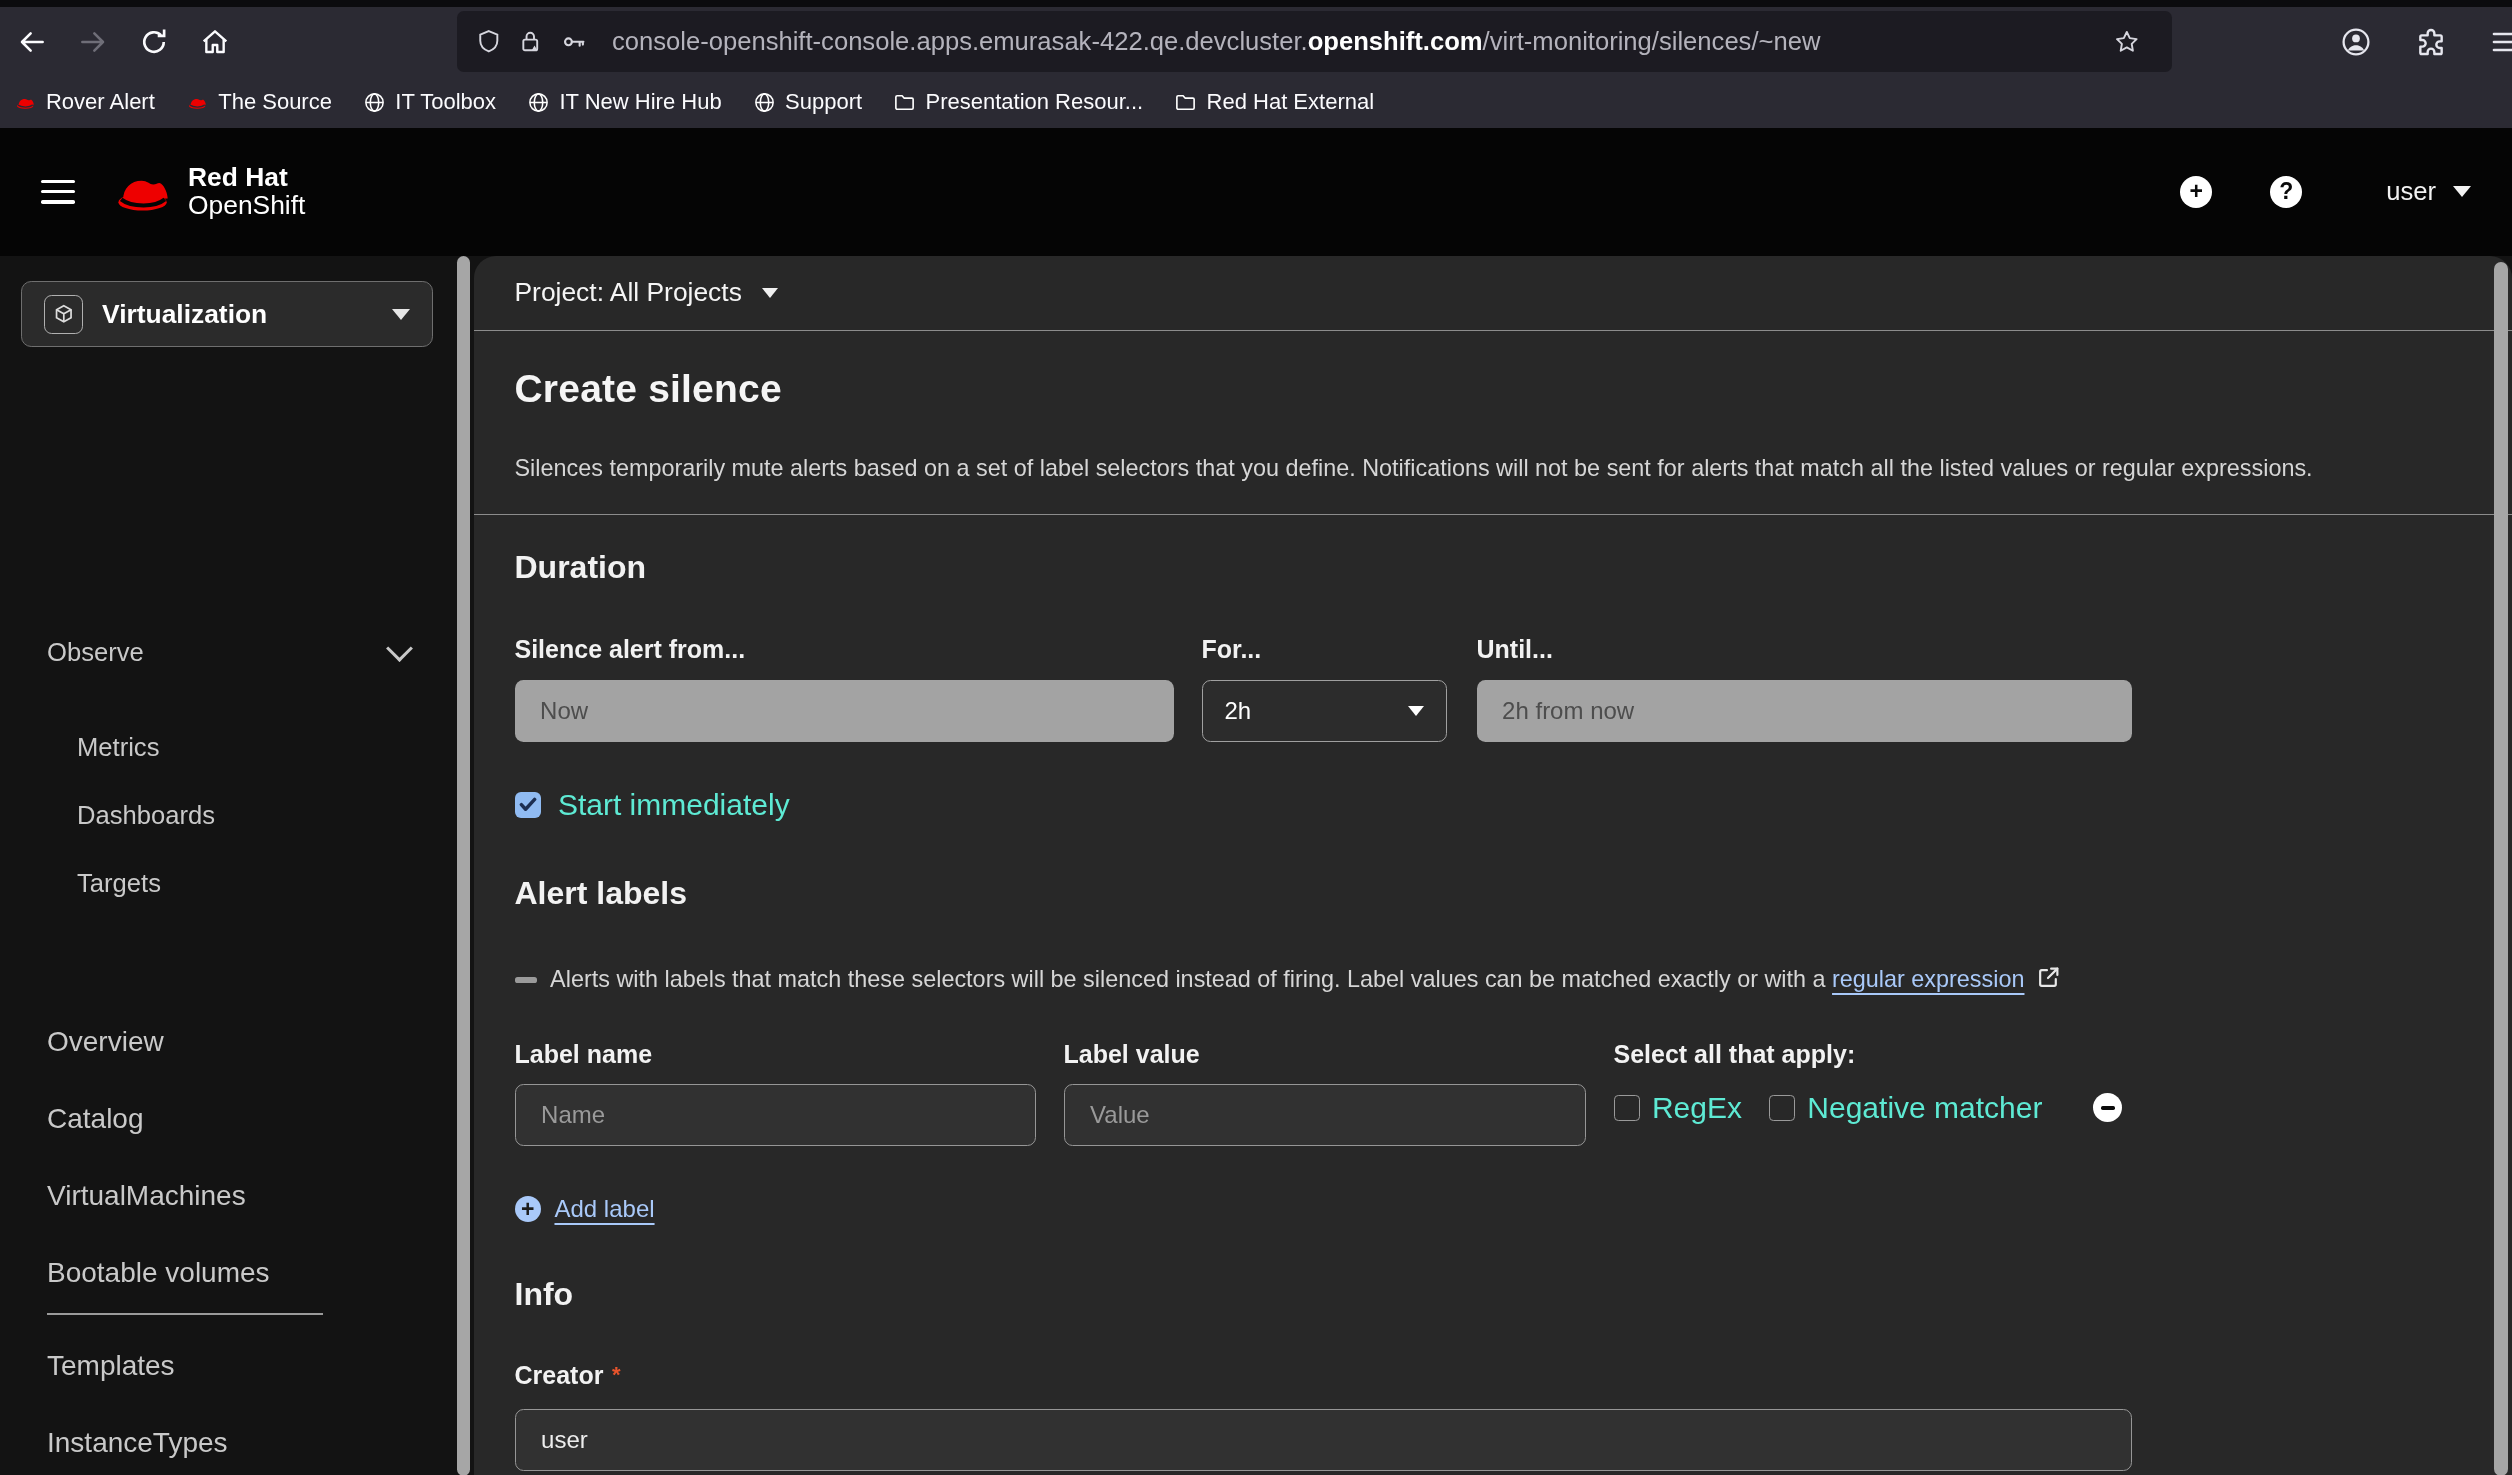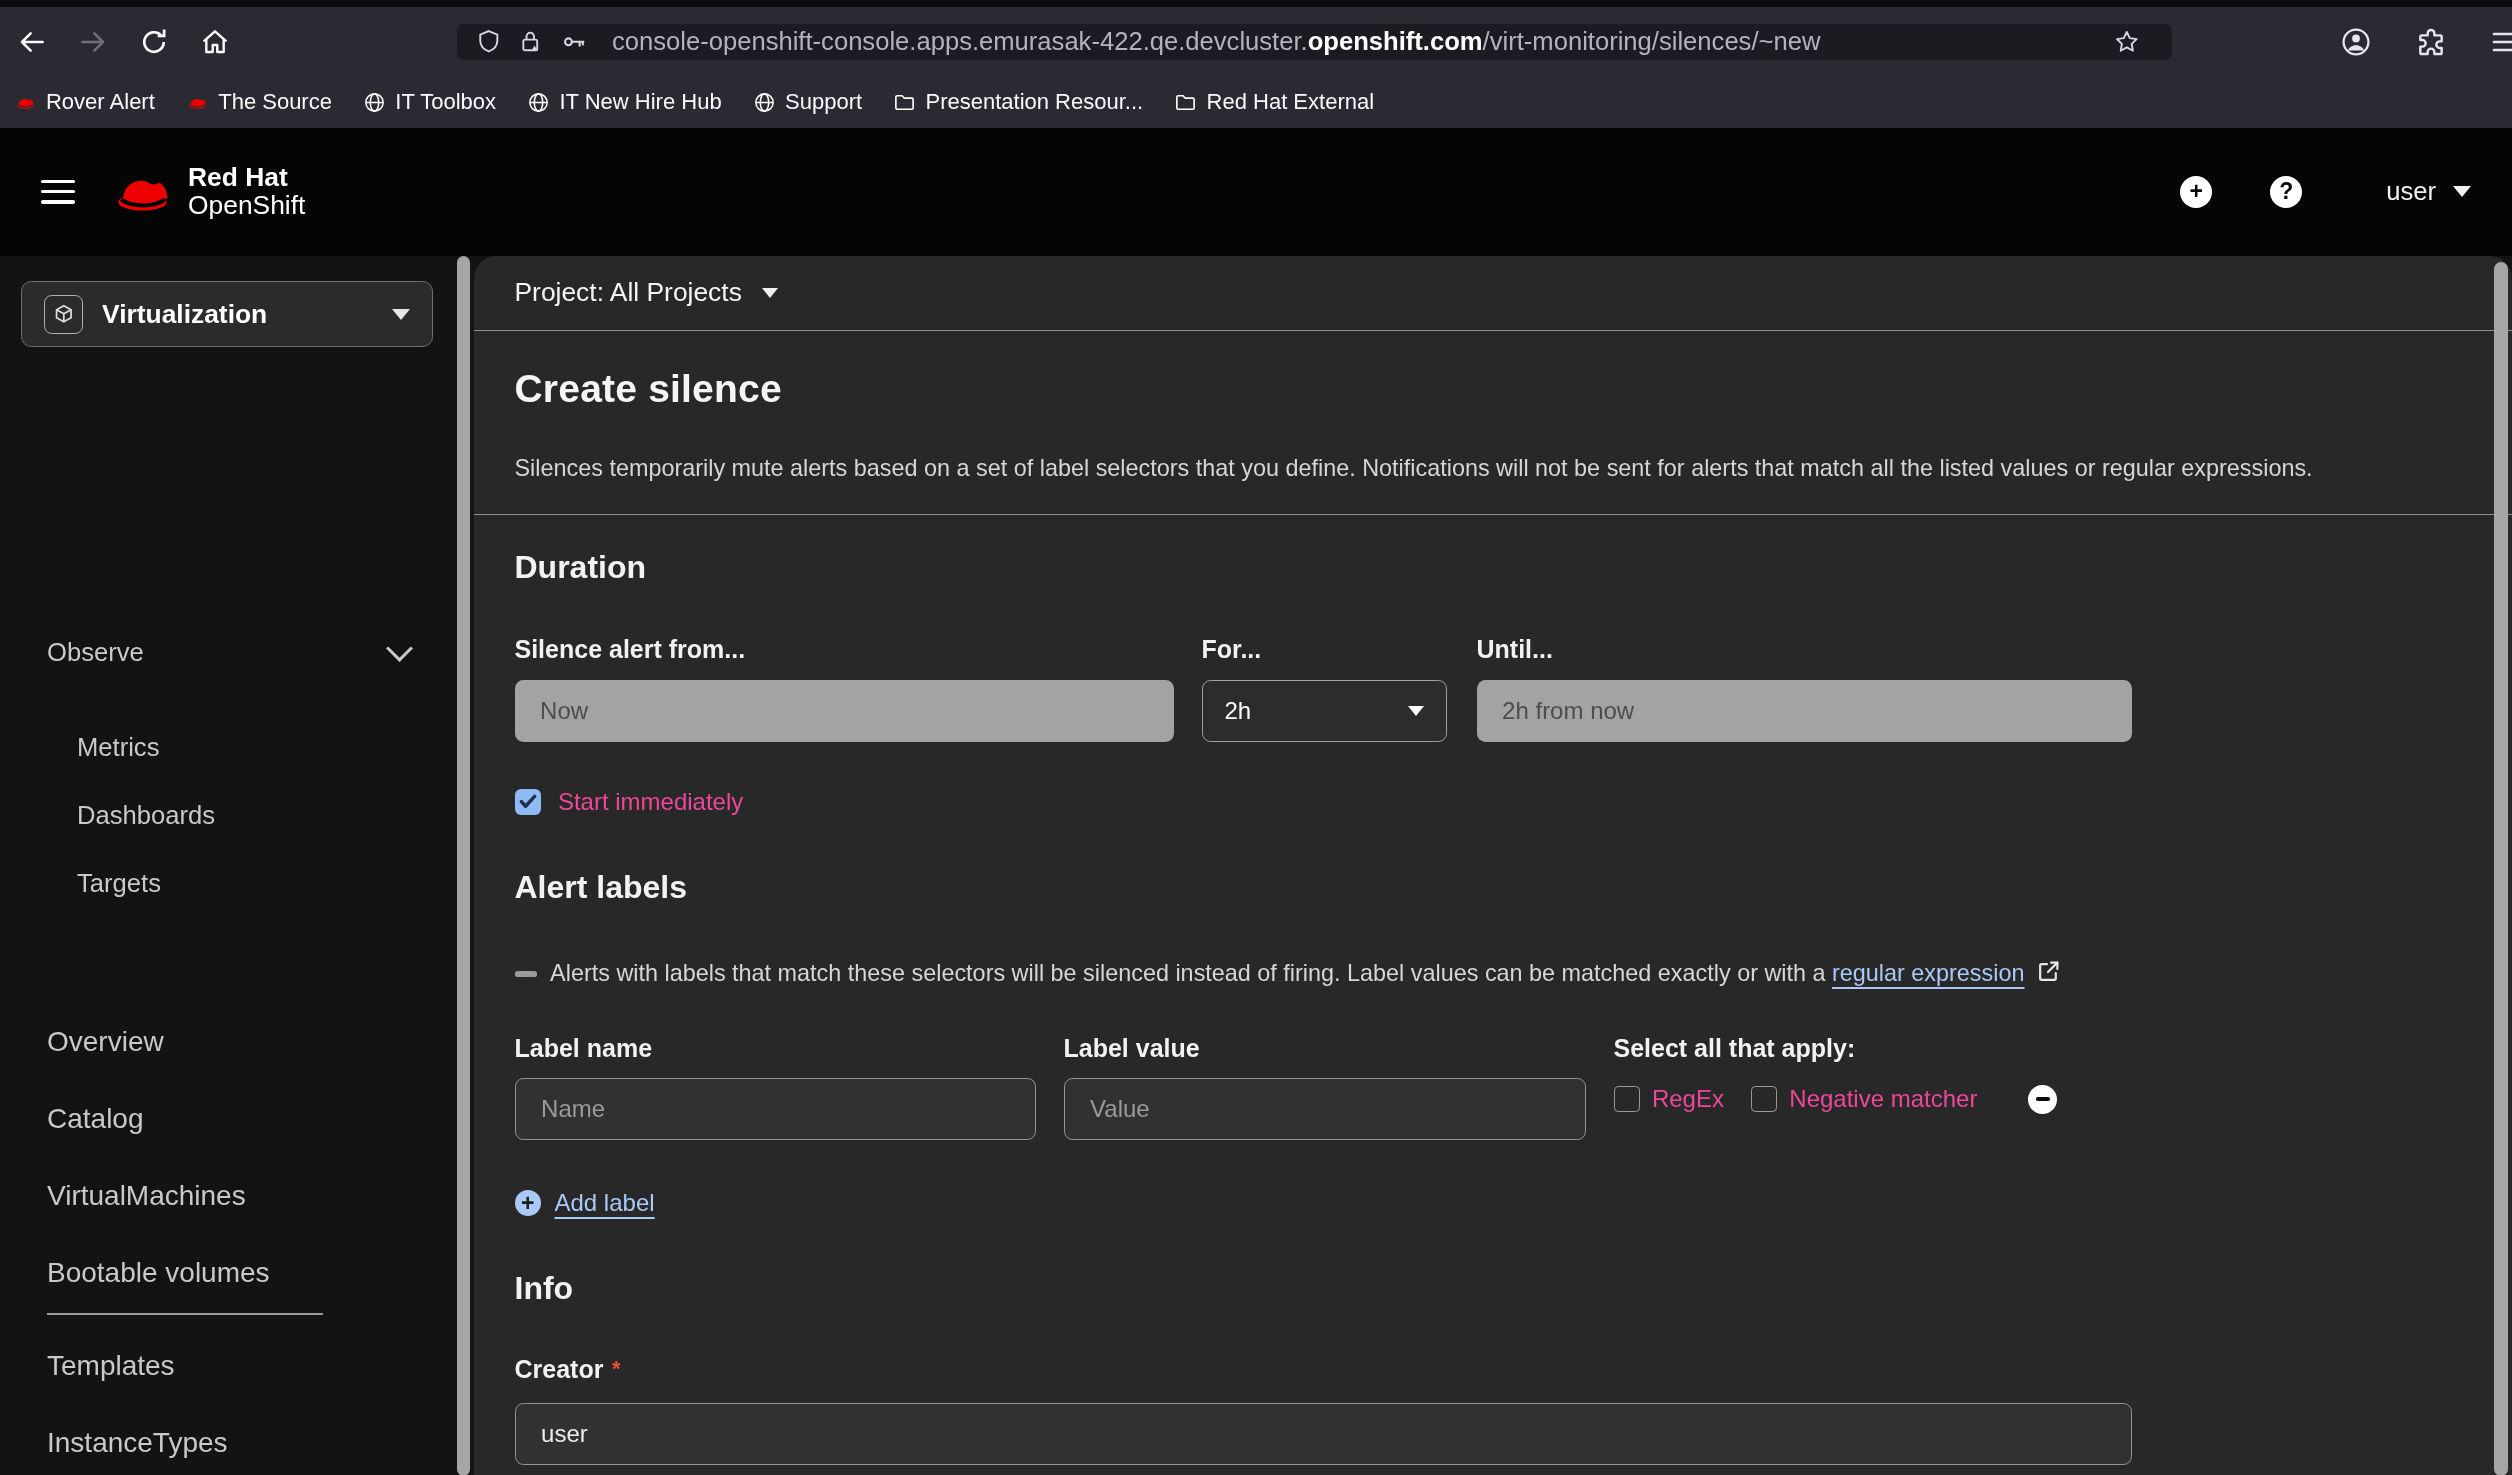--- a/index.html
+++ b/index.html
@@ -5,21 +5,21 @@
   * { box-sizing: border-box; margin: 0; padding: 0; }
   html,body { width:2512px; height:1476px; overflow:hidden; background:#131313;
     font-family:"Liberation Sans","DejaVu Sans",sans-serif; }
 
   
   .window-strip { height:6.8px; background:#0b0b0e; }
   .toolbar { height:70px; background:#2b2a33; display:flex; align-items:center; padding:0 12px; }
   .tb-icon { width:39px; height:39px; display:flex; align-items:center; justify-content:center;
     margin-right:22px; flex:none; }
   .tb-icon svg { width:32px; height:32px; }
-  .urlbar { margin-left:201px; width:1715px; height:36px; background:#1c1b22; border-radius:6.8px;
+  .urlbar { margin-left:201px; width:1715px; height:61px; background:#1c1b22; border-radius:6.8px;
     display:flex; align-items:center; padding:0 17px; }
   .urlbar .small-icon { width:29px; height:29px; margin-right:13.6px; flex:none;
     display:flex; align-items:center; justify-content:center; }
   .urlbar .small-icon svg { width:25.6px; height:25.6px; }
   .url-text { font-size:25.6px; color:#b4b3bc; margin-left:10.2px; white-space:nowrap; flex:1;
     overflow:hidden; }
   .url-text b { color:#ffffff; font-weight:700; }
   .star { margin-left:auto; }
   .chrome-right { margin-left:auto; display:flex; align-items:center; gap:36px; padding-right:0; }
   .chrome-right .tb-icon { margin-right:0; }
@@ -112,21 +112,21 @@
   .select .caret-down { border-top-color:#fff; border-left-width:8.5px; border-right-width:8.5px;
     border-top-width:10.2px; }
 
   .check-row { display:flex; align-items:center; margin-top:46px; gap:17px; }
   .checkbox { width:26.4px; height:26.4px; border-radius:6px; flex:none; cursor:pointer;
     display:flex; align-items:center; justify-content:center; }
   .checkbox[data-state="checked"] { background:#90bbf2; }
   .checkbox[data-state="unchecked"] { background:transparent; border:1.7px solid #9a9a9a; border-radius:4.3px; }
   .checkbox svg { width:18px; height:15.3px; display:none; }
   .checkbox[data-state="checked"] svg { display:block; }
-  .check-label { font-size:24px; color:#ec4899; }
+  .check-label { font-size:30px; color:#5eead4; }
 
   .help-row { display:flex; align-items:center; margin-top:53px; gap:13.6px; }
   .dash-icon { width:22px; height:6px; border-radius:2.6px; background:#9a9a9a; flex:none; }
   .help-text { font-size:23.4px; color:#d6d6d6; }
   a.link { color:#a9c9f9; text-decoration:underline; text-underline-offset:6px;
     text-decoration-thickness:1.7px; cursor:pointer; }
   .ext-icon { display:inline-block; vertical-align:-2.6px; margin-left:12px; }
   .ext-icon svg { width:25px; height:25px; }
 
   .labels-row { display:flex; margin-top:44px; align-items:flex-start; }

